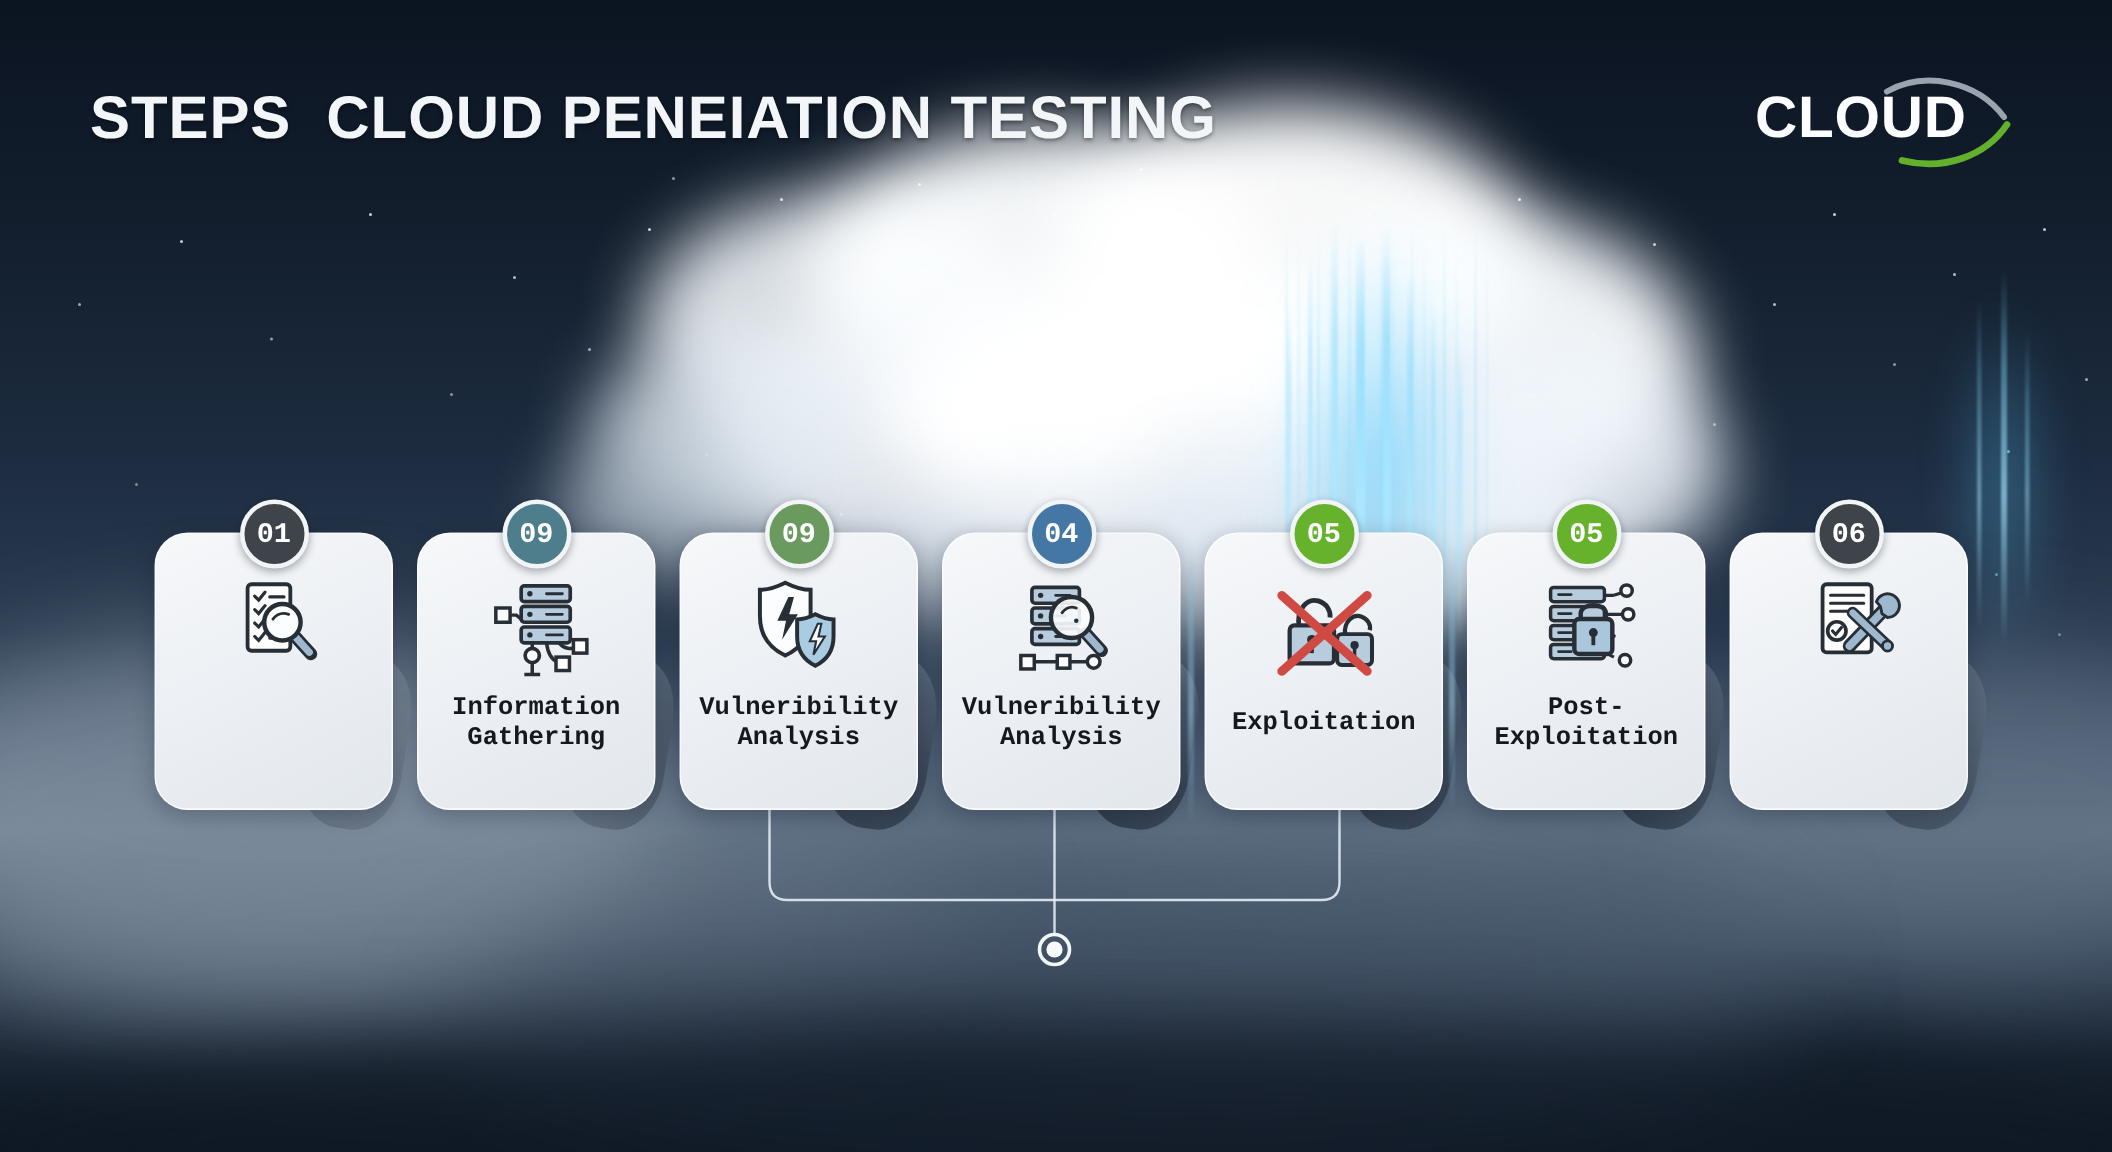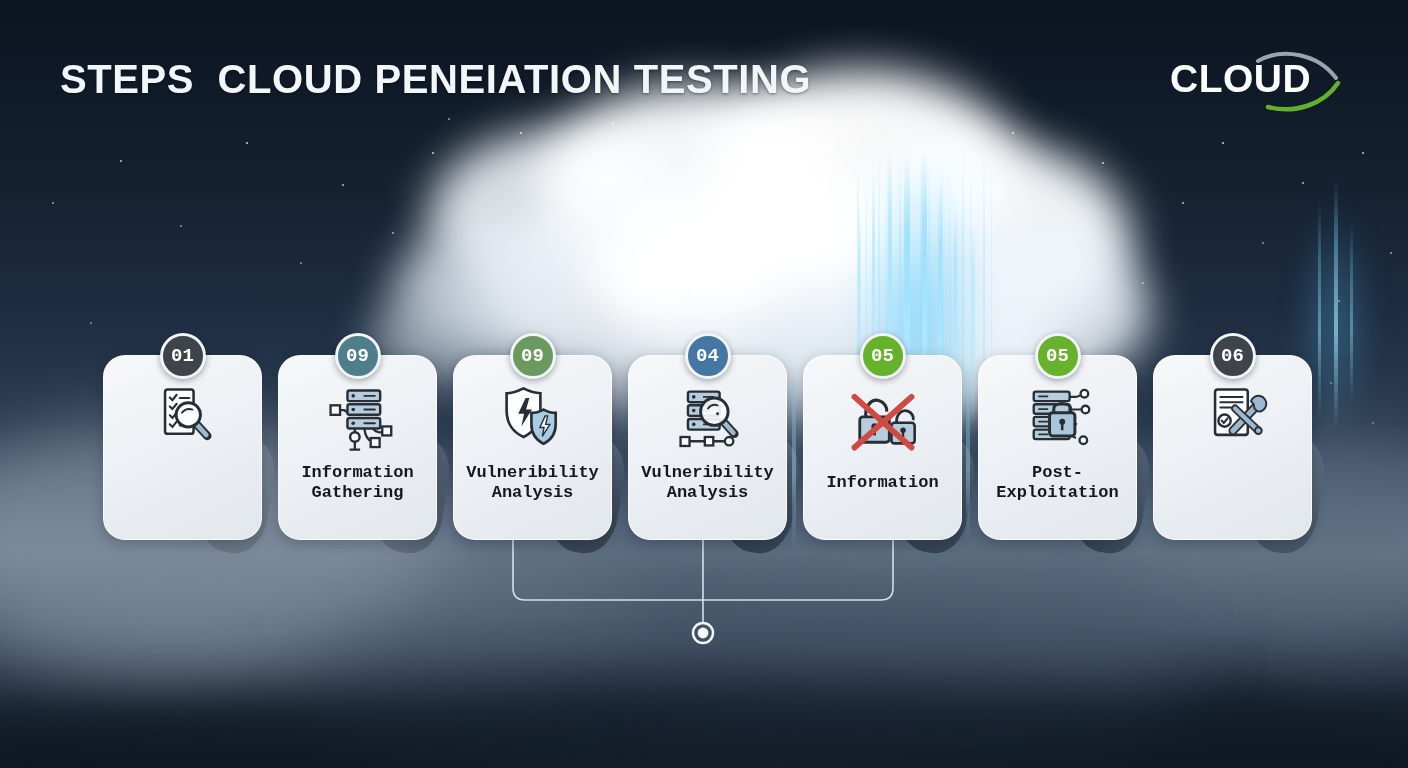--- a/index.html
+++ b/index.html
@@ -249,21 +249,21 @@
    <rect x="14" y="35" width="28" height="24" rx="3" fill="#b7cdde" stroke="#272e36" stroke-width="2.7"></rect>
    <circle cx="28" cy="44" r="3" fill="#272e36"></circle>
           <rect x="26.7" y="45.5" width="2.6" height="7" fill="#272e36"></rect>
    <path d="M49 41 C48 32.5 54 27.5 59.5 29.5 C63.5 31 65.5 35 64.5 38" fill="none" stroke="#272e36" stroke-width="2.7"></path>
    <rect x="44" y="40.5" width="22" height="19.5" rx="2.8" fill="#b7cdde" stroke="#272e36" stroke-width="2.5"></rect>
    <circle cx="55" cy="47.5" r="2.6" fill="#272e36"></circle>
           <rect x="53.9" y="48.8" width="2.2" height="5.6" fill="#272e36"></rect>
    <line x1="9" y1="16" x2="63" y2="64" stroke="#cf4a42" stroke-width="5.6" stroke-linecap="round"></line>
    <line x1="63" y1="16" x2="9" y2="64" stroke="#cf4a42" stroke-width="5.6" stroke-linecap="round"></line>
   </svg></div>
-      <div class="label" data-name="step-label">Information</div>
+      <div class="label" data-name="step-label">Exploitation</div>
     </div>
     <div class="card" data-name="step-card">
       <div class="badge" data-name="step-number-badge" style="background: rgb(102, 178, 45);">
         <span data-name="step-number">05</span>
       </div>
       <div class="icon-box" data-name="server-lock-icon">
   <svg viewBox="0 0 72 72">
    <g stroke="#272e36" stroke-width="2.2" fill="#b7cdde">
     <rect x="13" y="11" width="34" height="9" rx="2"></rect>
     <rect x="13" y="23" width="34" height="9" rx="2"></rect>

